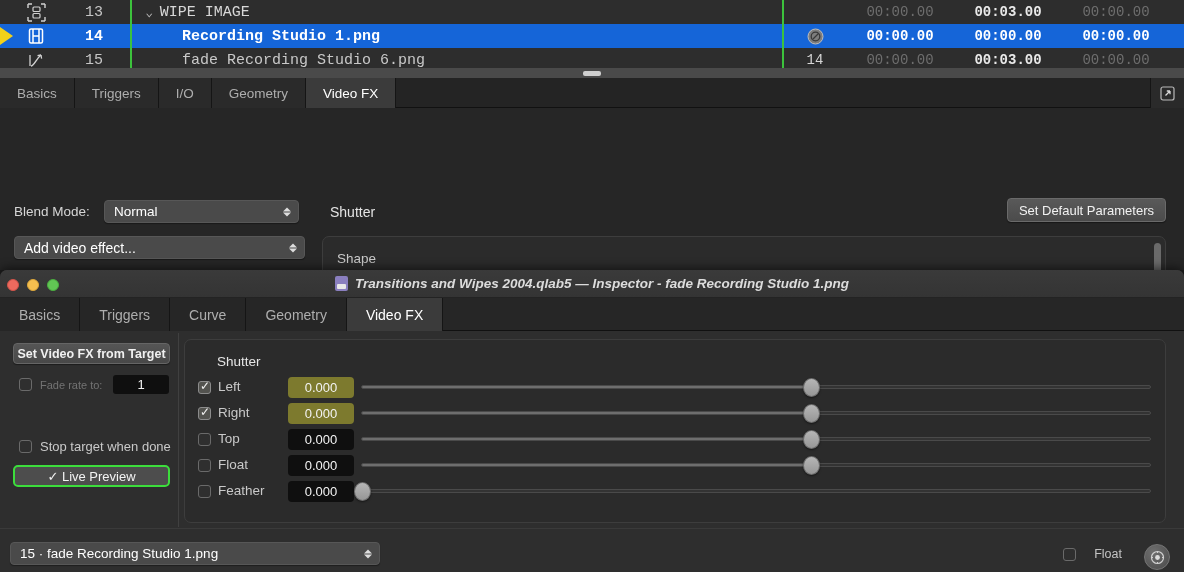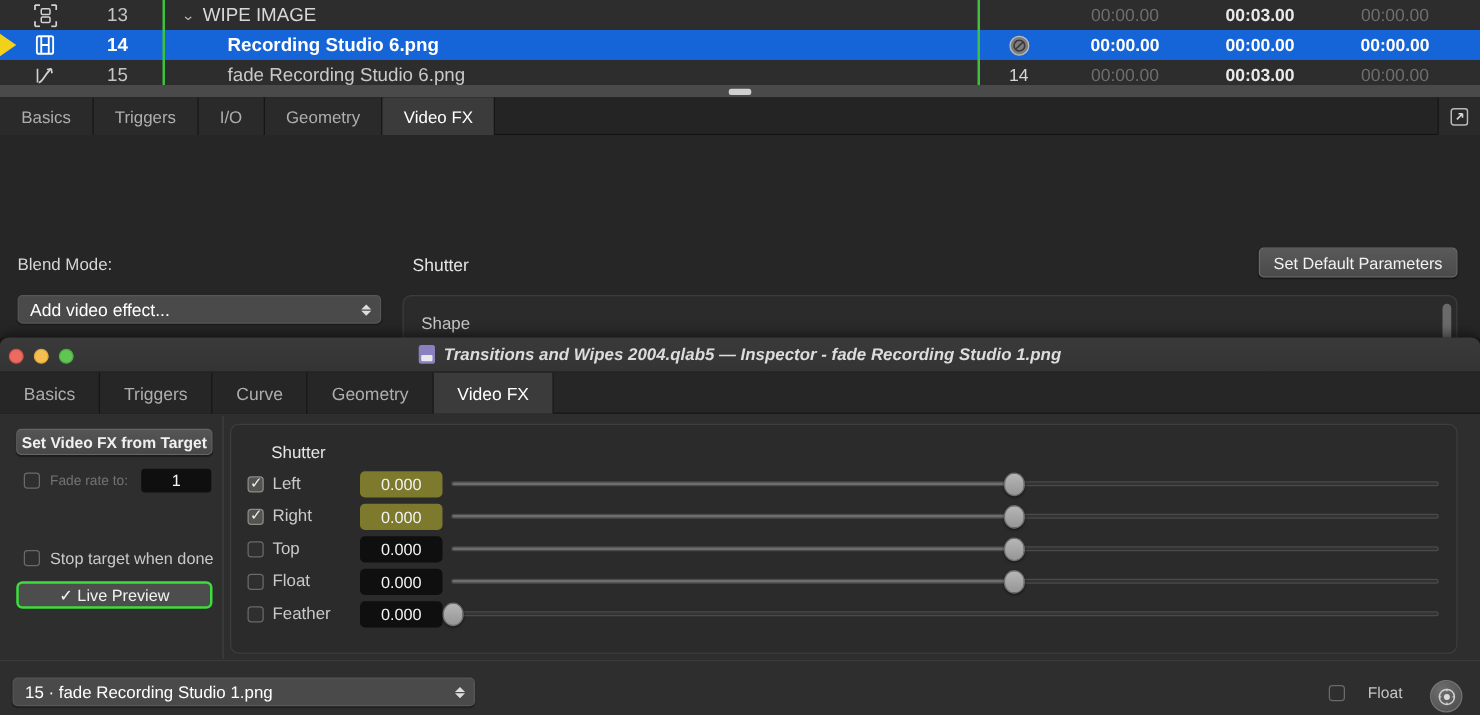--- a/index.html
+++ b/index.html
@@ -5,21 +5,21 @@
   * { box-sizing: border-box; margin: 0; padding: 0; }
   html, body {
     width: 1184px; height: 572px;
     background: #1e1e1e;
     font-family: "Liberation Sans", sans-serif;
     overflow: hidden;
     -webkit-font-smoothing: antialiased;
   }
 
   
-  #cue-list { position: absolute; left:0; top:0; width:1184px; height:74px; background:#be185d; }
+  #cue-list { position: absolute; left:0; top:0; width:1184px; height:74px; background:#be185d;font-family:Liberation Mono, monospace; }
   .cue-row { position:absolute; left:0; width:1184px; height:24px; display:flex; align-items:center; font-size:14px; }
   .cue-row.r0 { top:0; background:#2d2d2d; }
   .cue-row.r1 { top:24px; background:#1565d8; }
   .cue-row.r2 { top:48px; background:#2d2d2d; }
 
   .cue-playhead { width:14px; height:24px; position:relative; flex:none; }
   .cue-playhead.on::before{
     content:""; position:absolute; left:0; top:3px;
     border-top:9px solid transparent; border-bottom:9px solid transparent;
     border-left:13px solid #f2d11a;
@@ -208,21 +208,21 @@
     <div class="cue-playhead on"></div>
     <div class="cue-icon">
       <svg width="18" height="18" viewBox="0 0 18 18">
         <rect x="2.5" y="2" width="13" height="14" rx="1.5" stroke="#ffffff" stroke-width="1.5" fill="none"></rect>
         <path d="M6 2 v14 M12 2 v14 M6 9 h6" stroke="#ffffff" stroke-width="1.5"></path>
       </svg>
     </div>
     <div class="cue-num">14</div>
     <div class="cue-sep"></div>
     <div class="cue-name">
-      <span style="margin-left:36px">Recording Studio 6.png</span>
+      <span style="margin-left:36px">Recording Studio 1.png</span>
     </div>
     <div class="cue-rightbar"></div>
     <div class="cue-target">
       <svg width="17" height="17" viewBox="0 0 17 17" style="vertical-align:middle">
         <circle cx="8.5" cy="8.5" r="7.5" fill="#7d7d7d" stroke="#bdbdbd" stroke-width="1"></circle>
         <circle cx="8.5" cy="8.5" r="4.3" fill="none" stroke="#3a3a3a" stroke-width="1.3"></circle>
         <path d="M11.5 5.5 L6 11" stroke="#3a3a3a" stroke-width="1.3"></path>
       </svg>
     </div>
     <div class="cue-time">00:00.00</div>
@@ -269,20 +269,27 @@
       <svg width="15" height="15" viewBox="0 0 15 15">
         <rect x="1" y="1" width="13" height="13" rx="2" stroke="#b9b9b9" stroke-width="1.2" fill="none"></rect>
         <path d="M5.5 9.5 L10 5 M10 5 h-3.2 M10 5 v3.2" stroke="#d8d8d8" stroke-width="1.3" fill="none"></path>
       </svg>
     </div>
   </div>
 
   <div class="i1-body"></div>
 
   <div class="lbl" id="blend-label">Blend Mode:</div>
+  <div class="popup" id="blend-popup">
+    <span>Normal</span>
+    <span class="stepper">
+      <span class="chev up"></span>
+        <span class="chev dn"></span>
+    </span>
+  </div>
 
   <div class="popup" id="addfx-popup">
     <span>Add video effect...</span>
     <span class="stepper">
       <span class="chev up"></span>
         <span class="chev dn"></span>
     </span>
   </div>
 
   <div id="fx-list">

